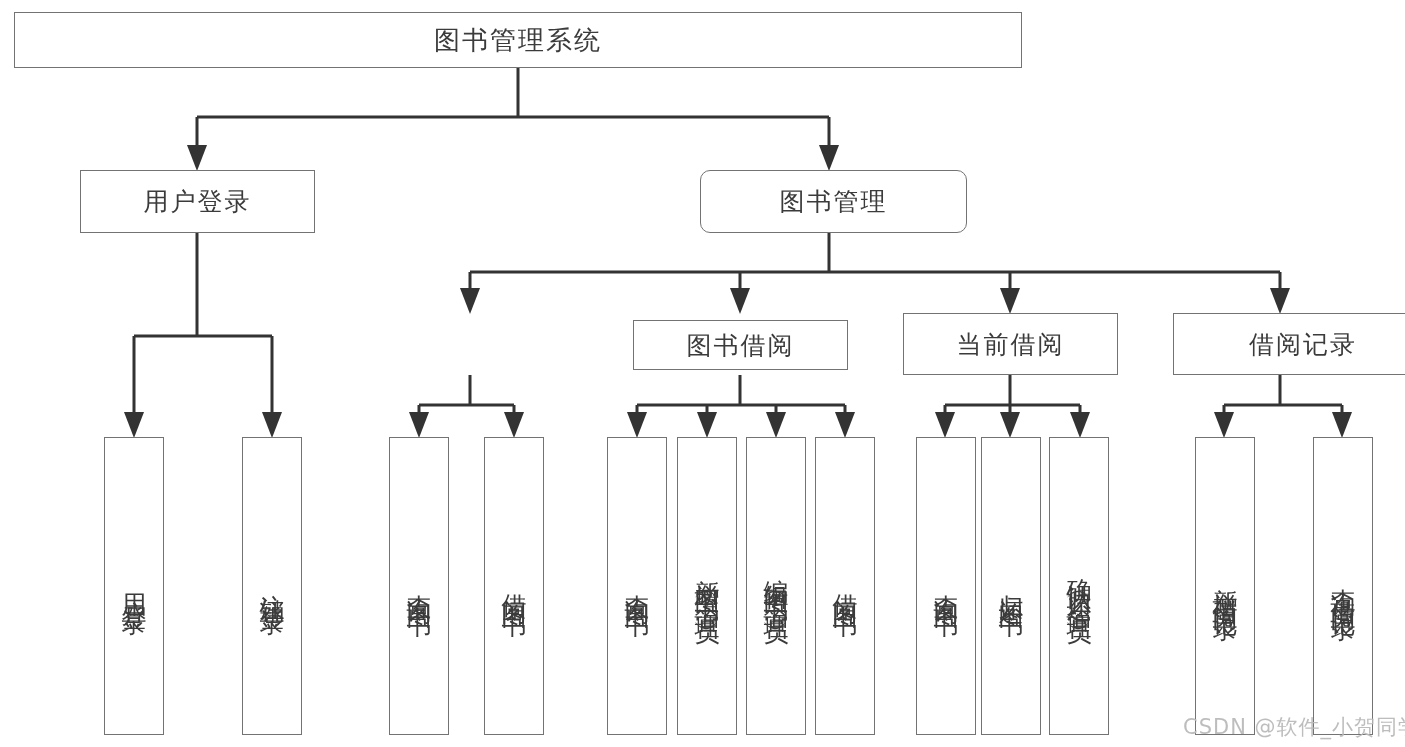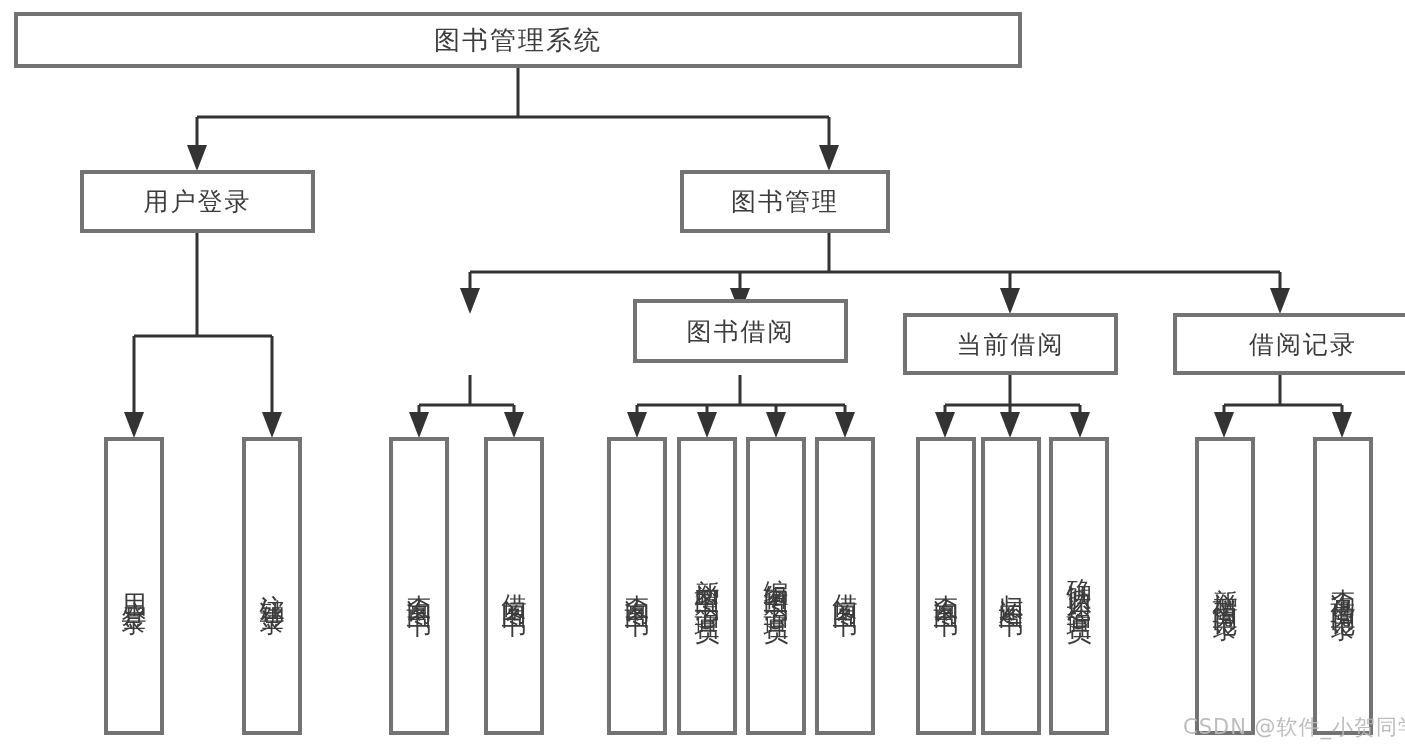--- a/index.html
+++ b/index.html
@@ -15,42 +15,42 @@
     overflow: hidden;
   }
   svg.connectors {
     position: absolute;
     left: 0; top: 0;
     z-index: 0;
   }
   .box {
     position: absolute;
     background: #ffffff;
-    border: 4px solid #737373;
+    border: 1px solid #737373;
     display: flex;
     align-items: center;
     justify-content: center;
     color: #3b3b3b;
     z-index: 1;
   }
   .hlabel {
     font-size: 25px;
     letter-spacing: 2px;
     white-space: nowrap;
   }
   #root-box { left: 14px; top: 12px; width: 1008px; height: 56px; }
   #root-box .hlabel { font-size: 26px; }
 
   
   #n-user-login { left: 80px;  top: 170px; width: 235px; height: 63px; }
-  #n-book-mgmt  { left: 680px; top: 170px; width: 210px; height: 63px; }
+  #n-book-mgmt  { left: 700px; top: 170px; width: 267px; height: 63px; border-radius: 10px; }
 
   
   #n-newbook { left: 363px;  top: 313px; width: 215px; height: 62px; }
-  #n-borrow  { left: 633px;  top: 299px; width: 215px; height: 64px; }
+  #n-borrow  { left: 633px;  top: 320px; width: 215px; height: 50px; }
   #n-current { left: 903px;  top: 313px; width: 215px; height: 62px; justify-content: center; }
   #n-records { left: 1173px; top: 313px; width: 260px; height: 62px; }
 
   
   .leaf { top: 437px; width: 60px; height: 298px; }
   .vlabel {
     writing-mode: vertical-rl;
     text-orientation: mixed;
     font-size: 25px;
     letter-spacing: 6px;

